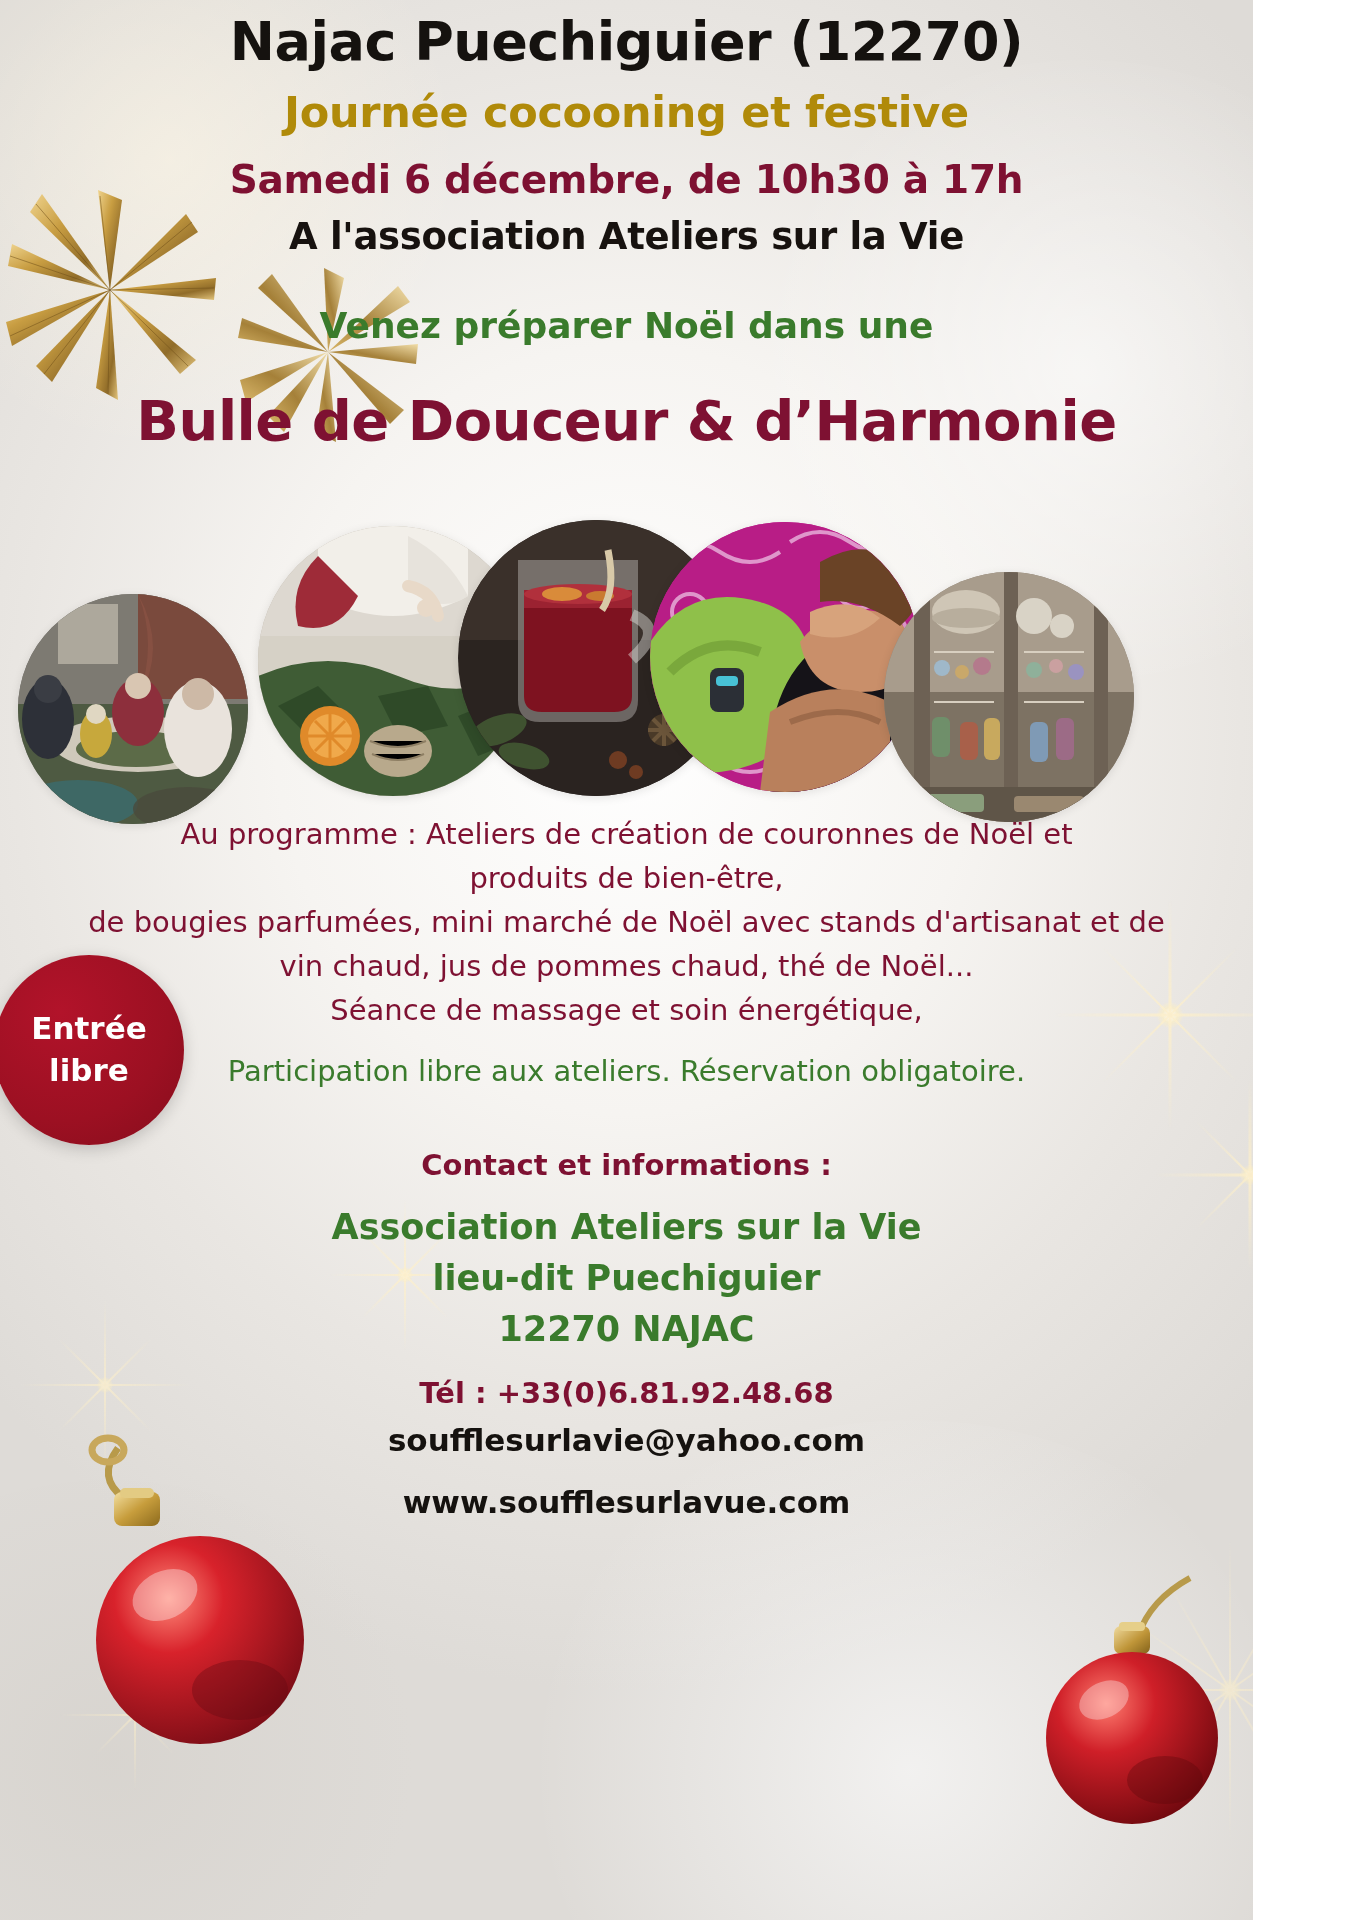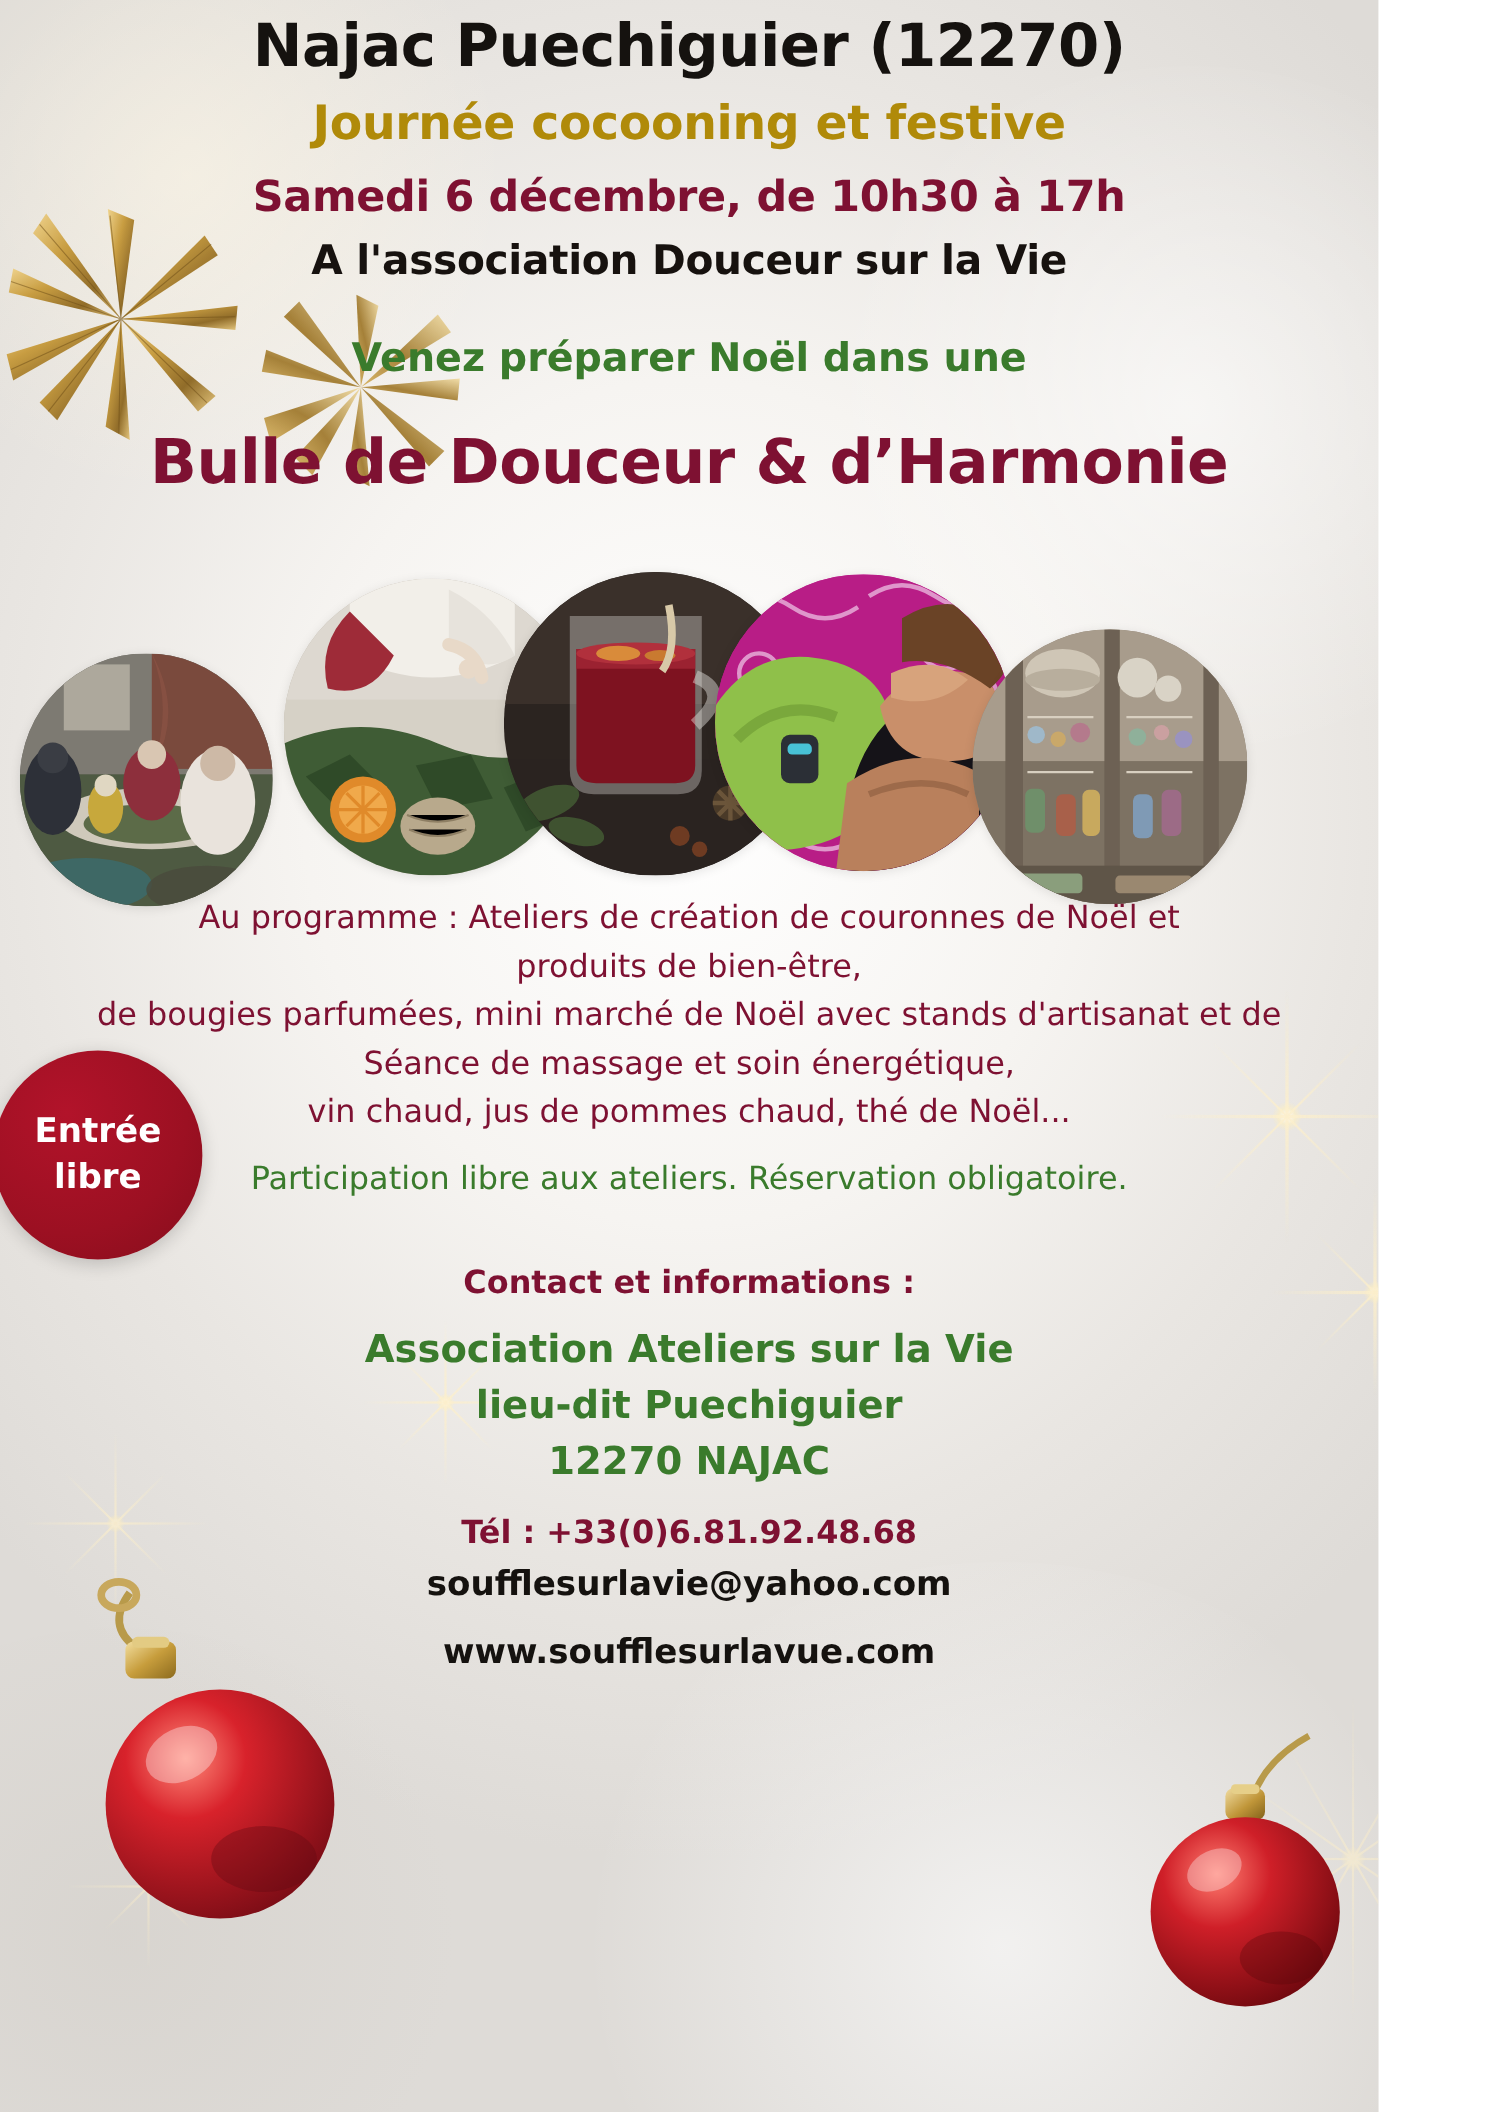--- a/index.html
+++ b/index.html
@@ -312,21 +312,21 @@
     <div class="core" style="width:14px;height:14px;"></div>
     <div class="ray" style="width:150px;height:2px;transform:translate(-50%,-50%) rotate(0deg);"></div>
     <div class="ray" style="width:150px;height:2px;transform:translate(-50%,-50%) rotate(90deg);"></div>
     <div class="ray" style="width:110px;height:2px;transform:translate(-50%,-50%) rotate(45deg);"></div>
     <div class="ray" style="width:110px;height:2px;transform:translate(-50%,-50%) rotate(-45deg);"></div>
   </div>
 
   <div class="txt t-title">Najac Puechiguier (12270)</div>
   <div class="txt t-sub1">Journée cocooning et festive</div>
   <div class="txt t-sub2">Samedi 6 décembre, de 10h30 à 17h</div>
-  <div class="txt t-sub3">A l'association Douceur sur la Vie</div>
+  <div class="txt t-sub3">A l'association Ateliers sur la Vie</div>
   <div class="txt t-green1">Venez préparer Noël dans une</div>
   <div class="txt t-bigred">Bulle de Douceur &amp; d’Harmonie</div>
 
   <div id="photos">
 
     <div class="photo" style="left:18px; top:86px; width:230px; height:230px;">
       <svg viewBox="0 0 230 230" width="230" height="230" preserveAspectRatio="xMidYMid slice">
         <rect width="230" height="230" fill="#6d6a63"></rect>
         <rect x="0" y="0" width="230" height="110" fill="#7d7a72"></rect>
         <rect x="40" y="10" width="60" height="60" fill="#b9b4a6" opacity="0.8"></rect>
@@ -470,22 +470,22 @@
         <rect x="40" y="222" width="60" height="18" rx="4" fill="#8a9e7c"></rect>
         <rect x="130" y="224" width="70" height="16" rx="4" fill="#9a8870"></rect>
       </svg>
     </div>
   </div>
 
   <div id="program">
     <span class="line">Au programme : Ateliers de création de couronnes de Noël et</span>
     <span class="line">produits de bien-être,</span>
     <span class="line">de bougies parfumées, mini marché de Noël avec stands d'artisanat  et de</span>
+    <span class="line">vin chaud, jus de pommes chaud, thé de Noël...</span>
     <span class="line">Séance de massage et  soin énergétique,</span>
-    <span class="line">vin chaud, jus de pommes chaud, thé de Noël...</span>
     <span class="green">Participation libre aux ateliers. Réservation obligatoire.</span>
   </div>
 
   <div id="badge">
     <span>Entrée</span>
     <span>libre</span>
   </div>
 
   <div id="contact">
     <div class="c-head">Contact et informations :</div>

